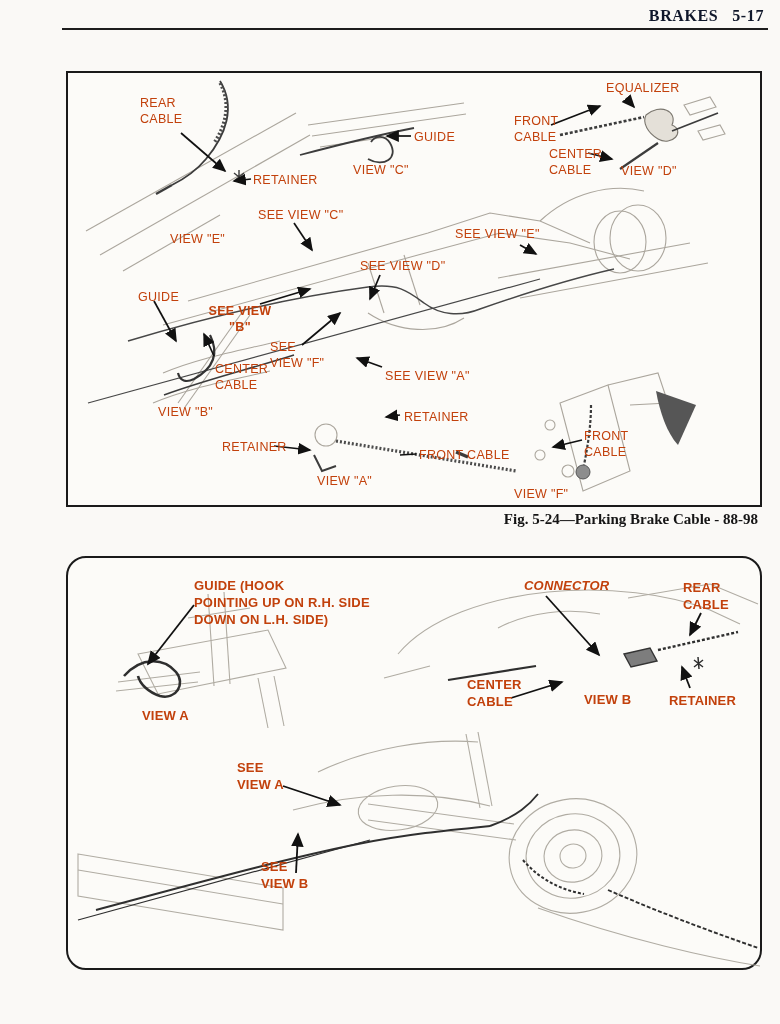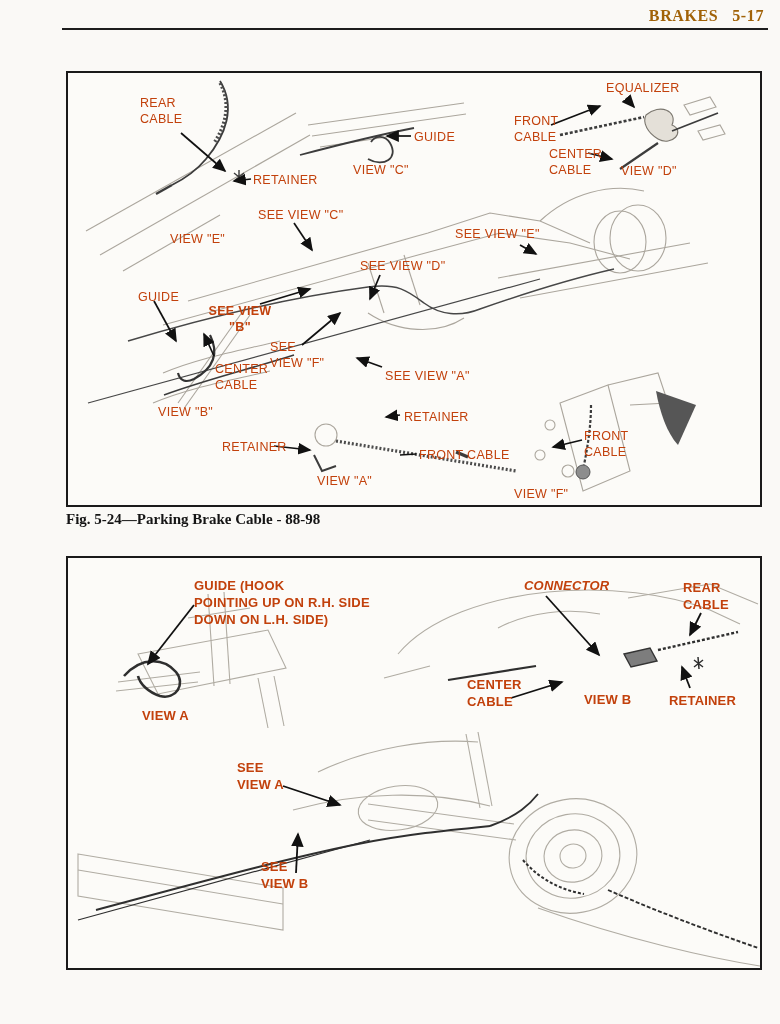--- a/index.html
+++ b/index.html
@@ -1,31 +1,31 @@
 <!DOCTYPE html>
 <html><head>
 <meta charset="utf-8">
 <style>
   html,body{margin:0;padding:0;}
   body{width:780px;height:1024px;background:#faf9f6;position:relative;overflow:hidden;
        font-family:"Liberation Sans",sans-serif;color:#161616;}
   #page{position:absolute;inset:0;}
   .hdr{position:absolute;top:7px;right:16px;font:bold 16px "Liberation Serif",serif;
-       letter-spacing:.6px;color:#a16207;}
+       letter-spacing:.6px;color:#0f172a;}
   .hdr .num{margin-left:14px;}
   .rule{position:absolute;left:62px;top:28px;width:706px;height:2px;background:#1d1d1d;}
   .figbox{position:absolute;left:66px;width:692px;border:2px solid #1a1a1a;background:#fcfbf8;}
   #fig1{top:71px;height:432px;}
-  #fig2{top:556px;height:410px;}
+  #fig2{top:556px;height:410px;border-radius:20px;}
   .figbox svg{position:absolute;left:0;top:0;}
   .lbl{position:absolute;font:12.5px/1.3 "Liberation Sans",sans-serif;color:#c2410c;
        white-space:pre-line;letter-spacing:.3px;}
   .lbl.b{font-weight:bold;font-size:13px;letter-spacing:.2px;}
   .lbl.c{text-align:center;}
-  .cap{position:absolute;left:66px;width:692px;text-align:left;
+  .cap{position:absolute;left:66px;width:692px;text-align:right;
        font:bold 15px "Liberation Serif",serif;color:#151515;}
   #cap1{top:511px;}
   #cap2{top:981px;}
 </style>
 </head>
 <body>
 
 <div id="page">
 
   <div class="hdr">

